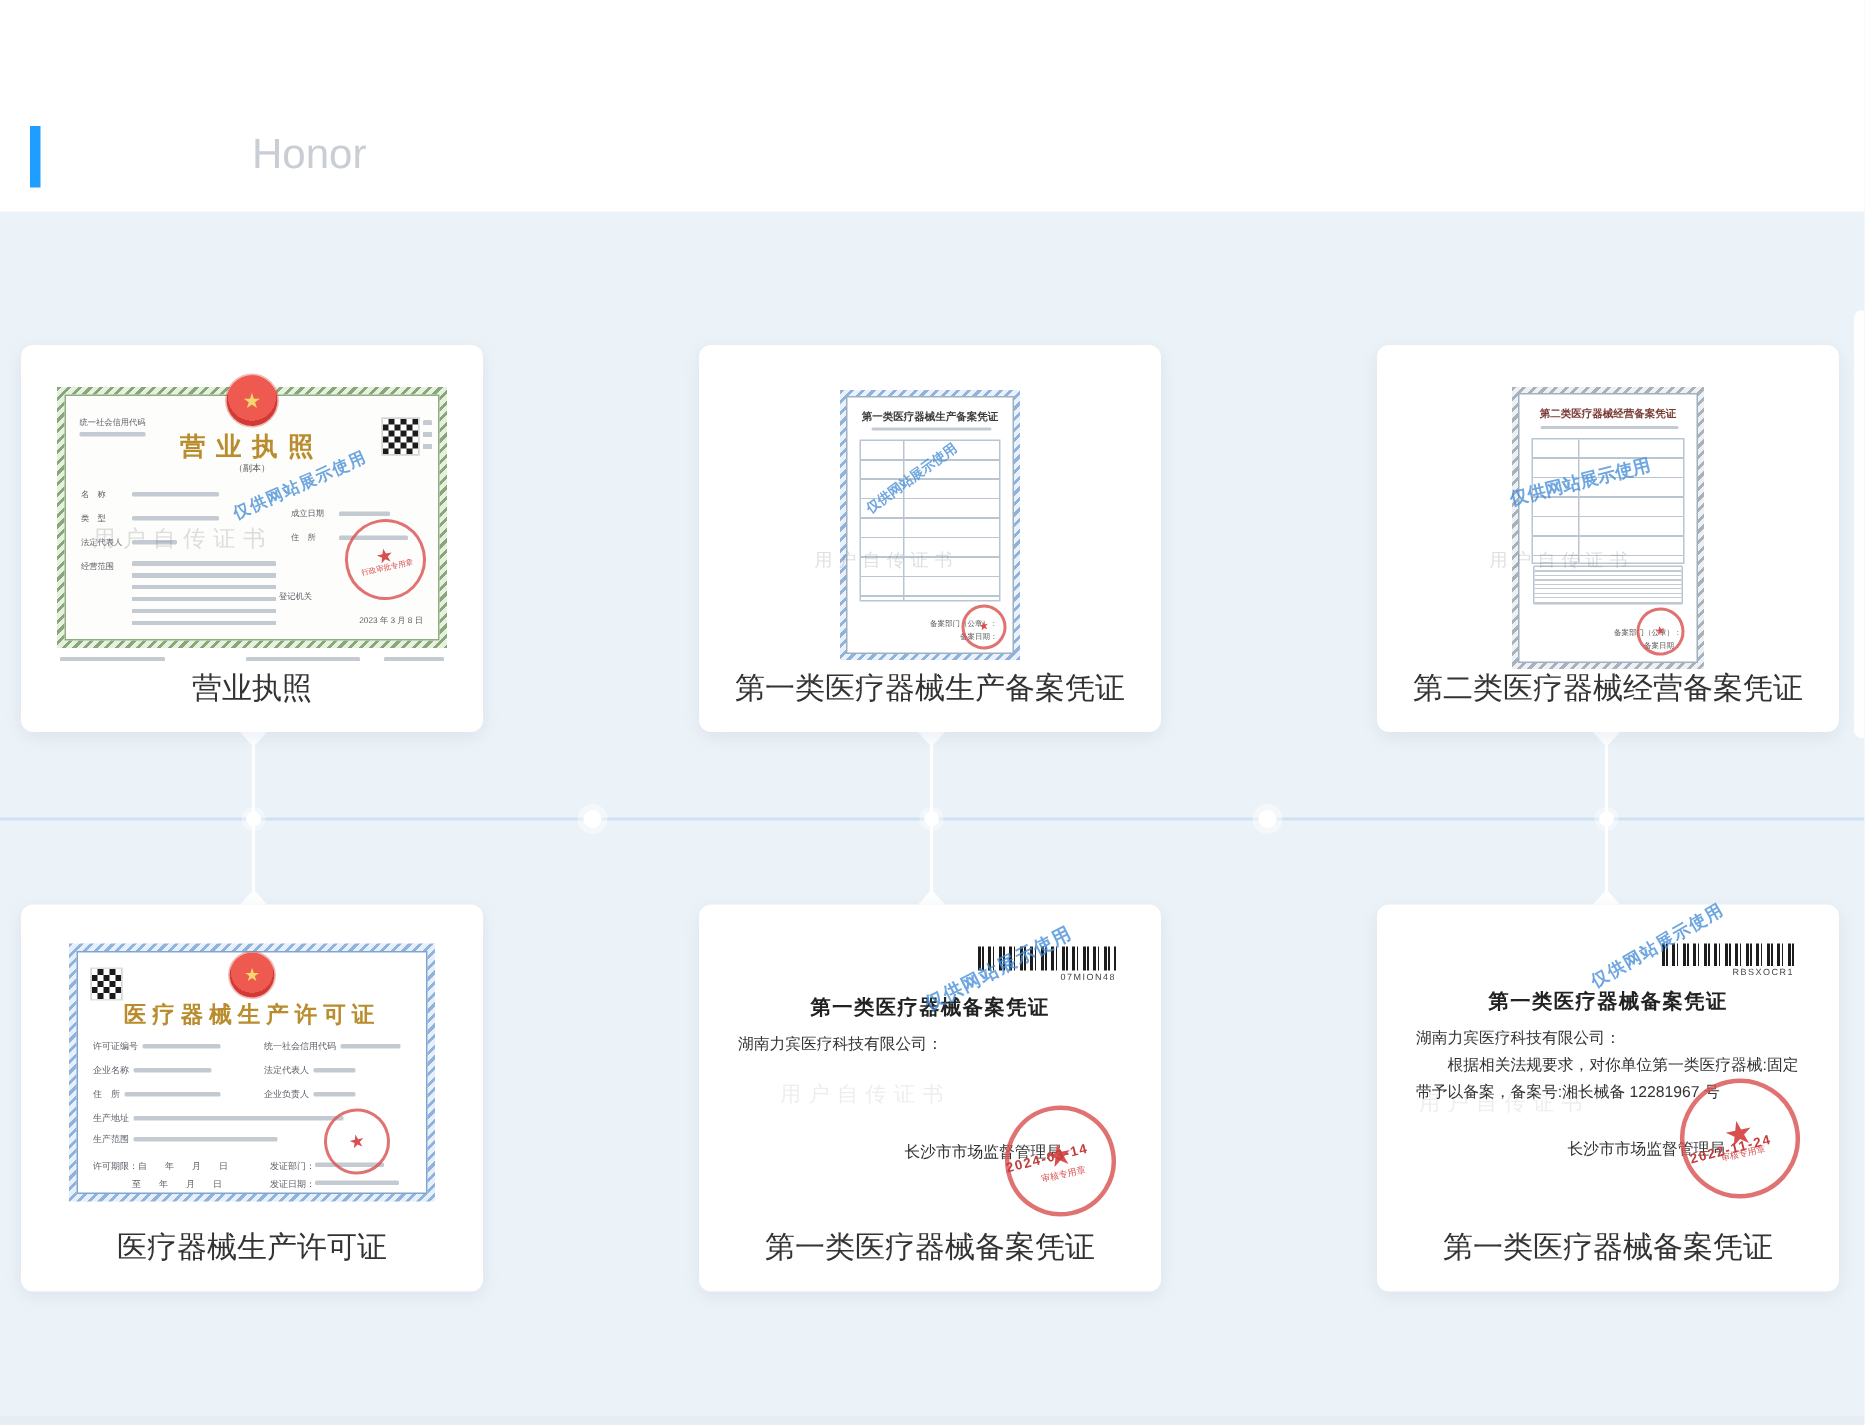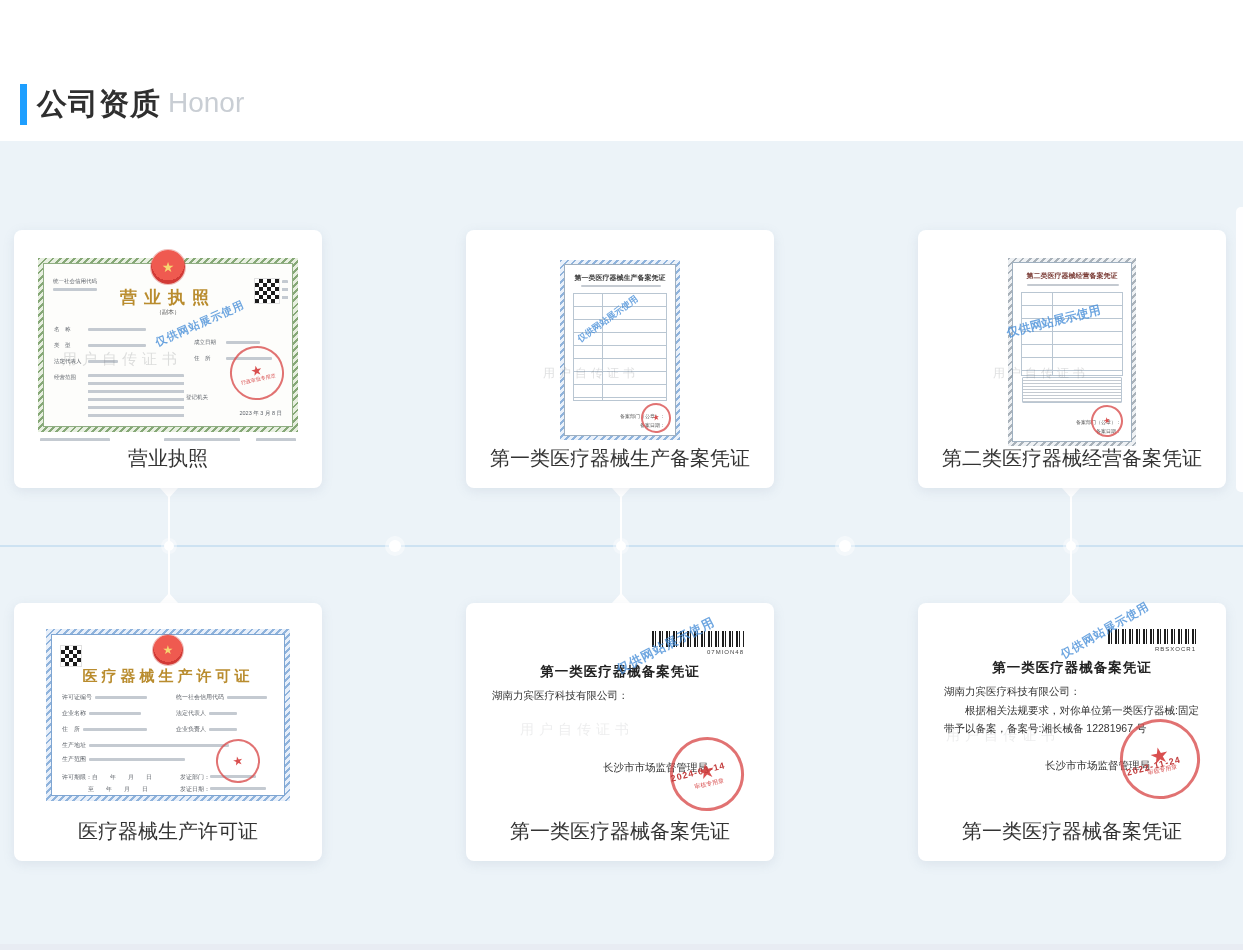--- a/index.html
+++ b/index.html
@@ -90,21 +90,20 @@
   .doc-issuer { position:absolute; font-size:10.5px; color:#333; }
   .doc-seal-date { position:absolute; font-size:9px; color:#c23d3d; font-weight:bold; transform:rotate(-14deg); letter-spacing:1px; }
 </style>
 </head>
 <body>
 
 <div class="page">
 
   <div class="sec-header">
     <div class="accent-bar"></div>
-    <div class="sec-title">公司资质</div>
     <div class="sec-subtitle">Honor</div>
   </div>
 
   <div class="honor">
 
     <div class="hline"></div>
 
     <div class="dot-ring" style="left:169px; top:405px;"></div>
     <div class="dot-solid" style="left:395px; top:405px;"></div>
     <div class="dot-ring" style="left:621px; top:405px;"></div>

